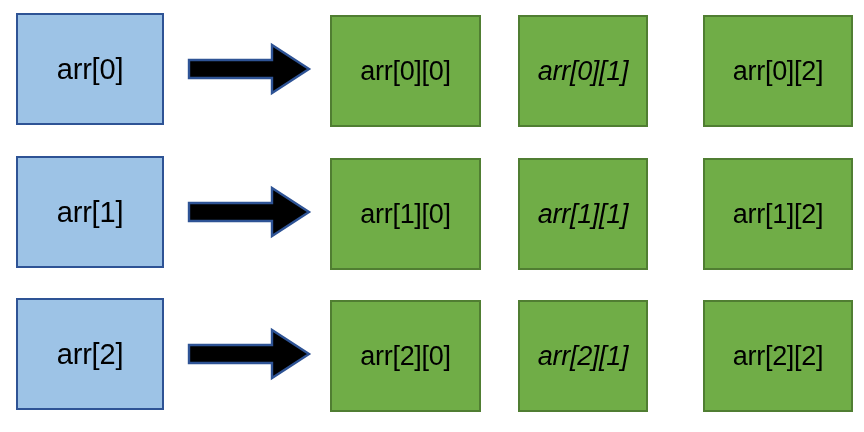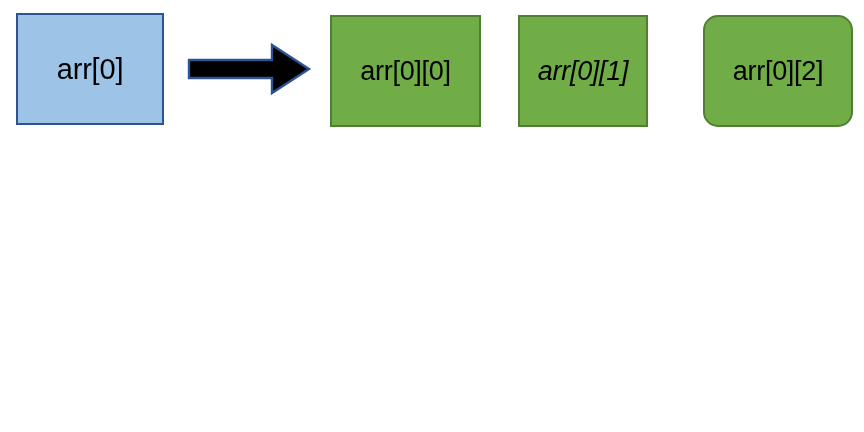--- a/index.html
+++ b/index.html
@@ -65,21 +65,21 @@
     height: 112px;
     box-sizing: border-box;
     background: #70AD47;
     border: 2px solid #507E32;
     display: flex;
     align-items: center;
     justify-content: center;
   }
   .cell-green.col-0 { left: 330px; width: 151px; }
   .cell-green.col-1 { left: 518px; width: 130px; font-style: italic; }
-  .cell-green.col-2 { left: 703px; width: 150px; border-radius: 15px; }
+  .cell-green.col-2 { left: 703px; width: 150px; }
   .cell-green .label {
     font-size: 27px;
     line-height: 1;
     color: #000000;
     letter-spacing: -0.3px;
     white-space: nowrap;
   }
 
   
   .arrow {
@@ -119,15 +119,63 @@
 
     <div class="cell-green col-1">
       <span class="label">arr[0][1]</span>
     </div>
 
     <div class="cell-green col-2">
       <span class="label">arr[0][2]</span>
     </div>
   </div>
 
+  <div class="row row-1">
 
+    <div class="cell-blue">
+      <span class="label">arr[1]</span>
+    </div>
+
+    <div class="arrow">
+      <svg viewBox="0 0 122 52" xmlns="http://www.w3.org/2000/svg">
+        <polygon points="1,17 84,17 84,2 121,26 84,50 84,35 1,35" fill="#000000" stroke="#2E5395" stroke-width="2.4" stroke-linejoin="miter"></polygon>
+      </svg>
+    </div>
+
+    <div class="cell-green col-0">
+      <span class="label">arr[1][0]</span>
+    </div>
+
+    <div class="cell-green col-1">
+      <span class="label">arr[1][1]</span>
+    </div>
+
+    <div class="cell-green col-2">
+      <span class="label">arr[1][2]</span>
+    </div>
+  </div>
+
+  <div class="row row-2">
+
+    <div class="cell-blue">
+      <span class="label">arr[2]</span>
+    </div>
+
+    <div class="arrow">
+      <svg viewBox="0 0 122 52" xmlns="http://www.w3.org/2000/svg">
+        <polygon points="1,17 84,17 84,2 121,26 84,50 84,35 1,35" fill="#000000" stroke="#2E5395" stroke-width="2.4" stroke-linejoin="miter"></polygon>
+      </svg>
+    </div>
+
+    <div class="cell-green col-0">
+      <span class="label">arr[2][0]</span>
+    </div>
+
+    <div class="cell-green col-1">
+      <span class="label">arr[2][1]</span>
+    </div>
+
+    <div class="cell-green col-2">
+      <span class="label">arr[2][2]</span>
+    </div>
+  </div>
 
 </div>
 
 </body></html>

